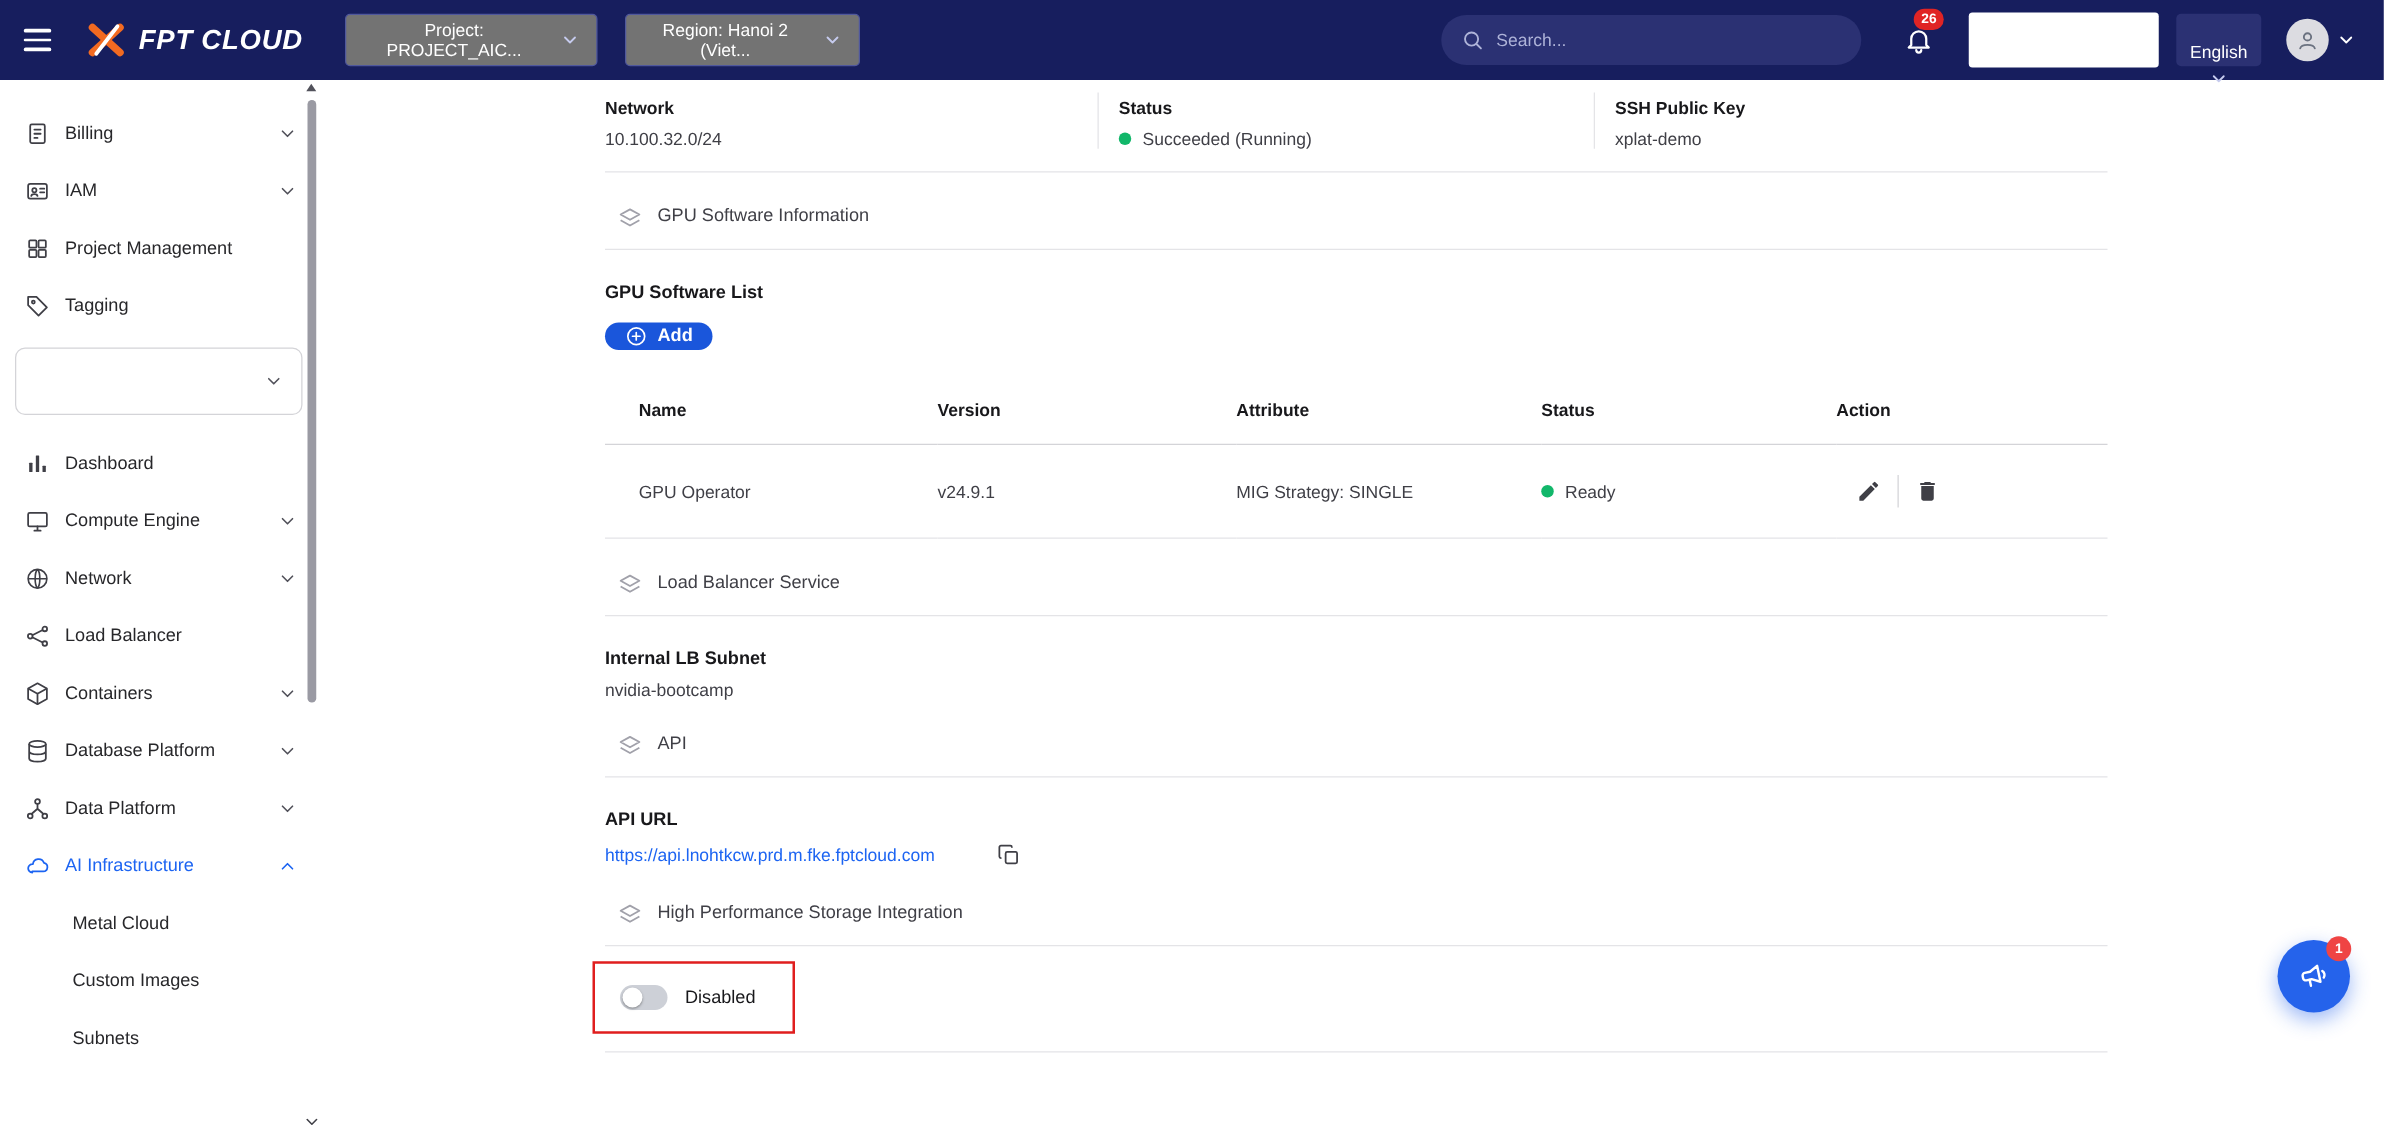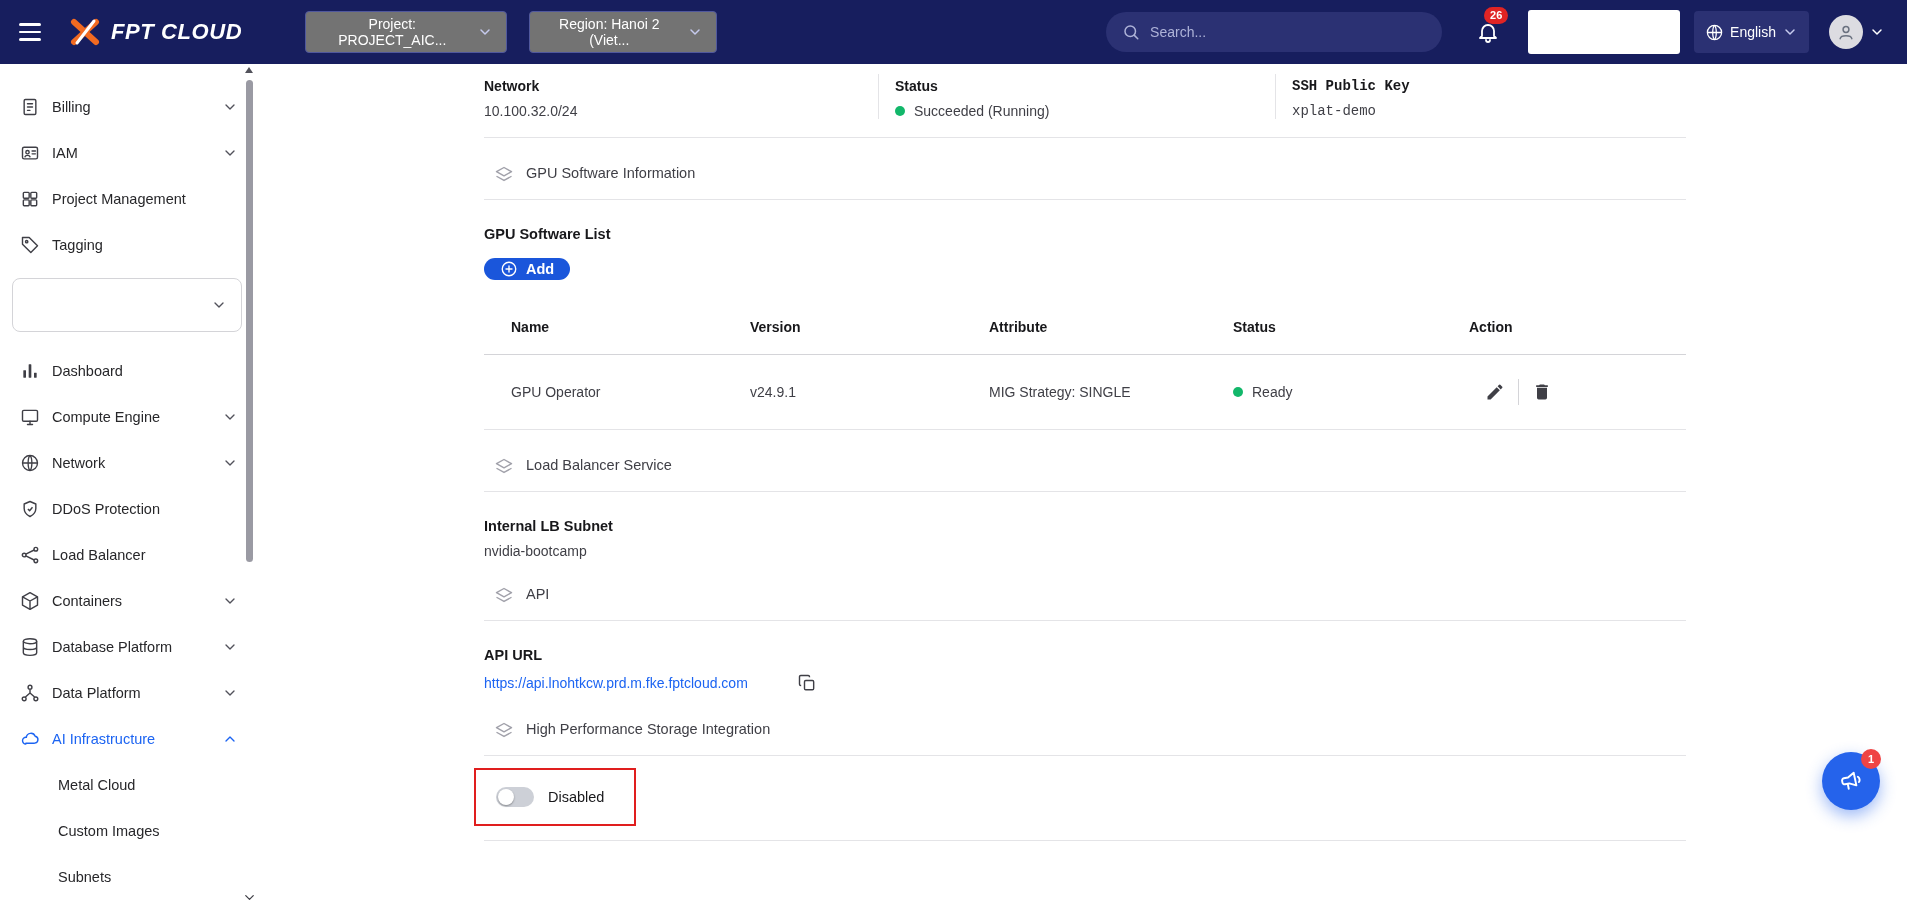--- a/index.html
+++ b/index.html
@@ -7,38 +7,38 @@
     font-family:"Liberation Sans","DejaVu Sans",sans-serif; color:#18181b; }
   svg { display:block; }
   button { font-family:inherit; background:none; border:none; cursor:pointer; color:inherit; }
 
   
   .topbar { position:fixed; top:0; left:0; right:0; height:64px; background:#171e5e;
     display:flex; align-items:center; color:#fff; z-index:20; }
   .hamburger { width:60px; height:64px; display:flex; flex-direction:column; gap:5px;
     align-items:center; justify-content:center; cursor:pointer; }
   .hamburger span { width:22px; height:2.5px; background:#fff; border-radius:2px; }
-  .brand { display:flex; align-items:center; gap:9px; margin:0 41px 0 8px; cursor:pointer; }
+  .brand { display:flex; align-items:center; gap:9px; margin:0 12px 0 8px; cursor:pointer; }
   .brand-text { font-size:22px; font-weight:800; letter-spacing:.6px; font-style:italic; }
   .top-select { height:42px; background:#737373; border:1px solid #50589d; border-radius:4px;
     display:flex; align-items:center; justify-content:space-between; gap:12px;
     padding:0 13px; font-size:14px; color:#fff; margin-left:22px; }
   .top-select.project { width:202px; }
   .top-select.region { width:188px; }
   .chev-svg { width:16px; height:16px; color:#c6cbee; flex:none; }
   .search { margin-left:auto; width:336px; height:40px; background:#2b3173; border-radius:20px;
     display:flex; align-items:center; padding:0 16px; gap:10px; }
   .search input { flex:1; background:transparent; border:none; outline:none; color:#c4b5fd; font-size:14px; }
   .search input::placeholder { color:#aeb3d8; }
   .bell-wrap { position:relative; margin:0 10px 0 28px; padding:6px; cursor:pointer; }
   .badge { position:absolute; top:-7px; left:14px; background:#e02424; color:#fff; font-size:11px;
     font-weight:700; border-radius:9px; padding:2px 6px; line-height:1.2; }
   .white-box { width:152px; height:44px; background:#fff; border-radius:3px; margin:0 14px 0 12px; }
   .lang { height:42px; background:#2b3173; border-radius:4px; display:flex; align-items:center;
-    gap:6px; padding:16px 11px; font-size:14px; color:#fff; }
+    gap:6px; padding:16px 11px; font-size:14px; color:#fff;flex-direction:column; }
   .avatar-wrap { display:flex; align-items:center; gap:6px; margin:0 22px 0 20px; cursor:pointer; }
   .avatar { width:34px; height:34px; border-radius:50%; background:#dcdce1; display:flex;
     align-items:center; justify-content:center; color:#6b7280; }
 
   
   .sidebar { position:fixed; top:64px; left:0; bottom:0; width:256px; background:#fff;
     padding-top:20px; overflow:hidden; z-index:10; }
   .side-item { height:46px; display:flex; align-items:center; gap:12px; padding:0 18px 0 20px;
     font-size:14.5px; color:#27272a; cursor:pointer; }
   .side-item .icon { width:20px; height:20px; color:#3f3f46; flex:none; }
@@ -58,21 +58,21 @@
     border-left:4px solid transparent; border-right:4px solid transparent; border-bottom:6px solid #52525b; }
   .sb-down { position:absolute; bottom:2px; left:-2px; color:#3f3f46; }
 
   
   .main { position:fixed; left:256px; top:64px; right:0; bottom:0; background:#fff; overflow:hidden; }
   .content { margin-left:228px; width:1202px; padding-top:10px; }
 
   .details-row { display:flex; border-bottom:1px solid #e4e4e7; padding-bottom:18px; }
   .dcol { width:394px; padding-top:4px; }
   .dcol + .dcol { border-left:1px solid #e4e4e7; padding-left:16px; width:397px; }
-  .dcol:last-child { width:411px;font-family:Liberation Mono, monospace; }
+  .dcol:last-child { width:411px; }
   .dlabel { font-size:14px; font-weight:700; color:#18181b; }
   .dvalue { margin-top:9px; font-size:14px; color:#3f3f46; display:flex; align-items:center; }
   .dot { width:10px; height:10px; border-radius:50%; background:#12b76a; display:inline-block;
     margin-right:9px; flex:none; }
 
   .section { display:flex; align-items:flex-start; gap:12px; padding:27px 0 14px 10px;
     border-bottom:1px solid #e4e4e7; font-size:14.5px; color:#3f3f46; }
   .section .icon { width:20px; height:20px; color:#a1a1aa; flex:none; }
 
   .block-label { font-weight:700; font-size:14.5px; color:#18181b; margin-top:26px; }
@@ -276,29 +276,20 @@
         </svg>
       </span>
     <span class="lbl">Network</span>
     <span class="chev">
         <svg width="16" height="16" viewBox="0 0 24 24" fill="none" stroke="currentColor" stroke-width="2" stroke-linecap="round" stroke-linejoin="round">
           <path d="M6 9l6 6 6-6"></path>
         </svg>
       </span>
   </div>
 
-  <div class="side-item">
-    <span class="icon">
-        <svg viewBox="0 0 24 24" fill="none" stroke="currentColor" stroke-width="1.7" stroke-linejoin="round">
-          <path d="M12 3l7 3v5c0 5-3 8-7 10-4-2-7-5-7-10V6z"></path>
-          <path d="M9.5 12l2 2 3.5-4"></path>
-        </svg>
-      </span>
-    <span class="lbl">DDoS Protection</span>
-  </div>
 
   <div class="side-item">
     <span class="icon">
         <svg viewBox="0 0 24 24" fill="none" stroke="currentColor" stroke-width="1.7">
           <circle cx="5" cy="12" r="2.2"></circle>
           <circle cx="19" cy="5" r="2.2"></circle>
           <circle cx="19" cy="19" r="2.2"></circle>
           <path d="M7 11l10-5M7 13l10 5"></path>
         </svg>
       </span>

